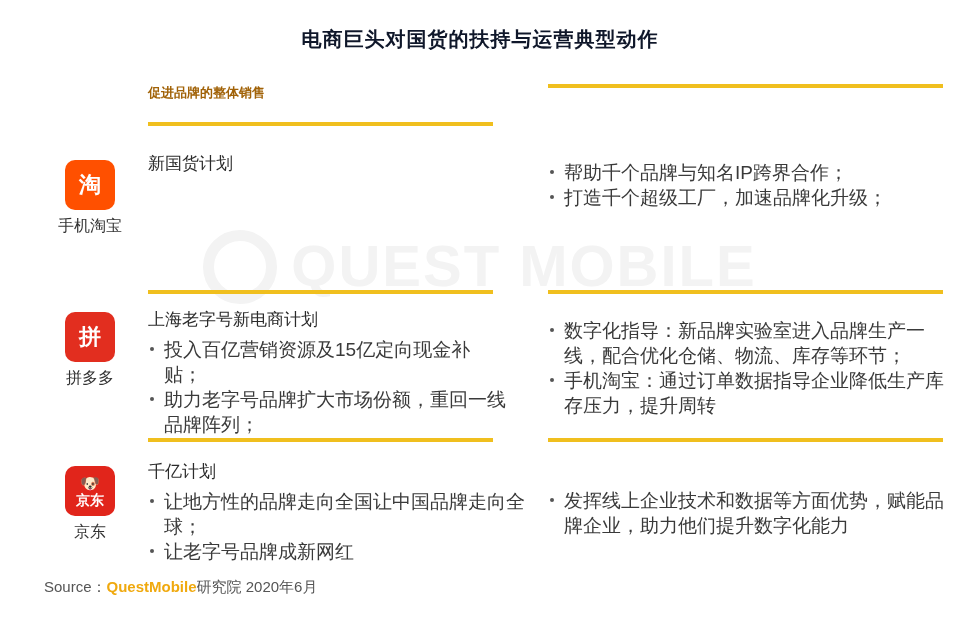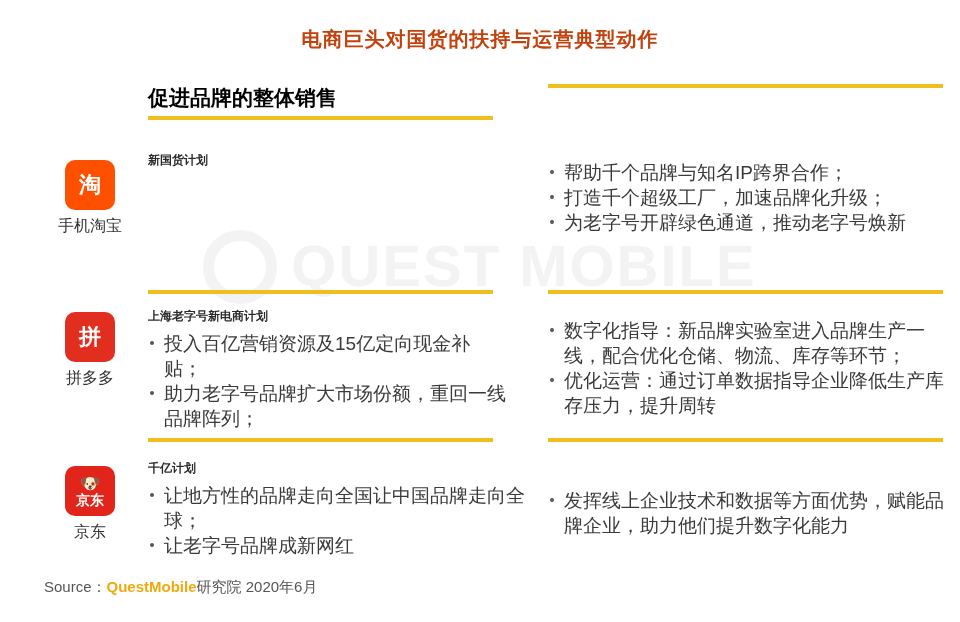--- a/index.html
+++ b/index.html
@@ -47,43 +47,43 @@
     position: relative;
     z-index: 1;
     width: 960px;
     height: 622px;
   }
 
   .title {
     text-align: center;
     font-size: 20px;
     font-weight: bold;
-    color: #c2410c;
+    color: #0f172a;
     padding-top: 26px;
     letter-spacing: 1px;
   }
 
   .columns {
     position: absolute;
     top: 84px;
     left: 0;
     width: 960px;
   }
   .col {
     position: absolute;
     top: 0;
   }
   .col-left { left: 148px; width: 350px; }
   .col-right { left: 548px; width: 400px; }
 
   .col-head {
-    font-size: 21px;
-    font-weight: bold;
-    color: #000000;
-    padding-bottom: 4px;
+    font-size: 13px;
+    font-weight: bold;
+    color: #a16207;
+    padding-bottom: 20px;
   }
   .rule {
     height: 4px;
     background: #f0bf1e;
     width: 100%;
   }
   .rule.left-rule { width: 345px; }
   .rule.right-rule { width: 395px; }
 
   
@@ -127,22 +127,22 @@
   }
   .brand-name {
     font-size: 16px;
     color: #333333;
   }
 
   .block {
     position: absolute;
   }
   .block-title {
-    font-size: 12px;
-    font-weight: bold;
+    font-size: 17px;
+    font-weight: normal;
     color: #2b2b2b;
     margin-bottom: 6px;
   }
   ul.bullets {
     list-style: none;
     margin: 0;
     padding: 0;
   }
   ul.bullets li {
     position: relative;
@@ -202,21 +202,20 @@
   </div>
 
   <div class="block" style="left:148px; top:152px; width:360px;">
     <div class="block-title">新国货计划</div>
   </div>
 
   <div class="block" style="left:548px; top:160px; width:395px;">
     <ul class="bullets">
       <li>帮助千个品牌与知名IP跨界合作；</li>
       <li>打造千个超级工厂，加速品牌化升级；</li>
-      <li>为老字号开辟绿色通道，推动老字号焕新</li>
     </ul>
   </div>
 
   <div class="sep" style="left:148px; top:290px; width:345px;"></div>
   <div class="sep" style="left:548px; top:290px; width:395px;"></div>
 
   <div class="brand" style="top:312px;">
     <div class="logo logo-pdd">
         <span>拼</span>
       </div>
@@ -227,21 +226,21 @@
     <div class="block-title">上海老字号新电商计划</div>
     <ul class="bullets">
       <li>投入百亿营销资源及15亿定向现金补贴；</li>
       <li>助力老字号品牌扩大市场份额，重回一线品牌阵列；</li>
     </ul>
   </div>
 
   <div class="block" style="left:548px; top:318px; width:398px;">
     <ul class="bullets">
       <li>数字化指导：新品牌实验室进入品牌生产一线，配合优化仓储、物流、库存等环节；</li>
-      <li>优化运营：通过订单数据指导企业降低生产库存压力，提升周转</li>
+      <li>手机淘宝：通过订单数据指导企业降低生产库存压力，提升周转</li>
     </ul>
   </div>
 
   <div class="sep" style="left:148px; top:438px; width:345px;"></div>
   <div class="sep" style="left:548px; top:438px; width:395px;"></div>
 
   <div class="brand" style="top:466px;">
     <div class="logo logo-jd">
         <span class="jd-dog">🐶</span>
         <span>京东</span>

